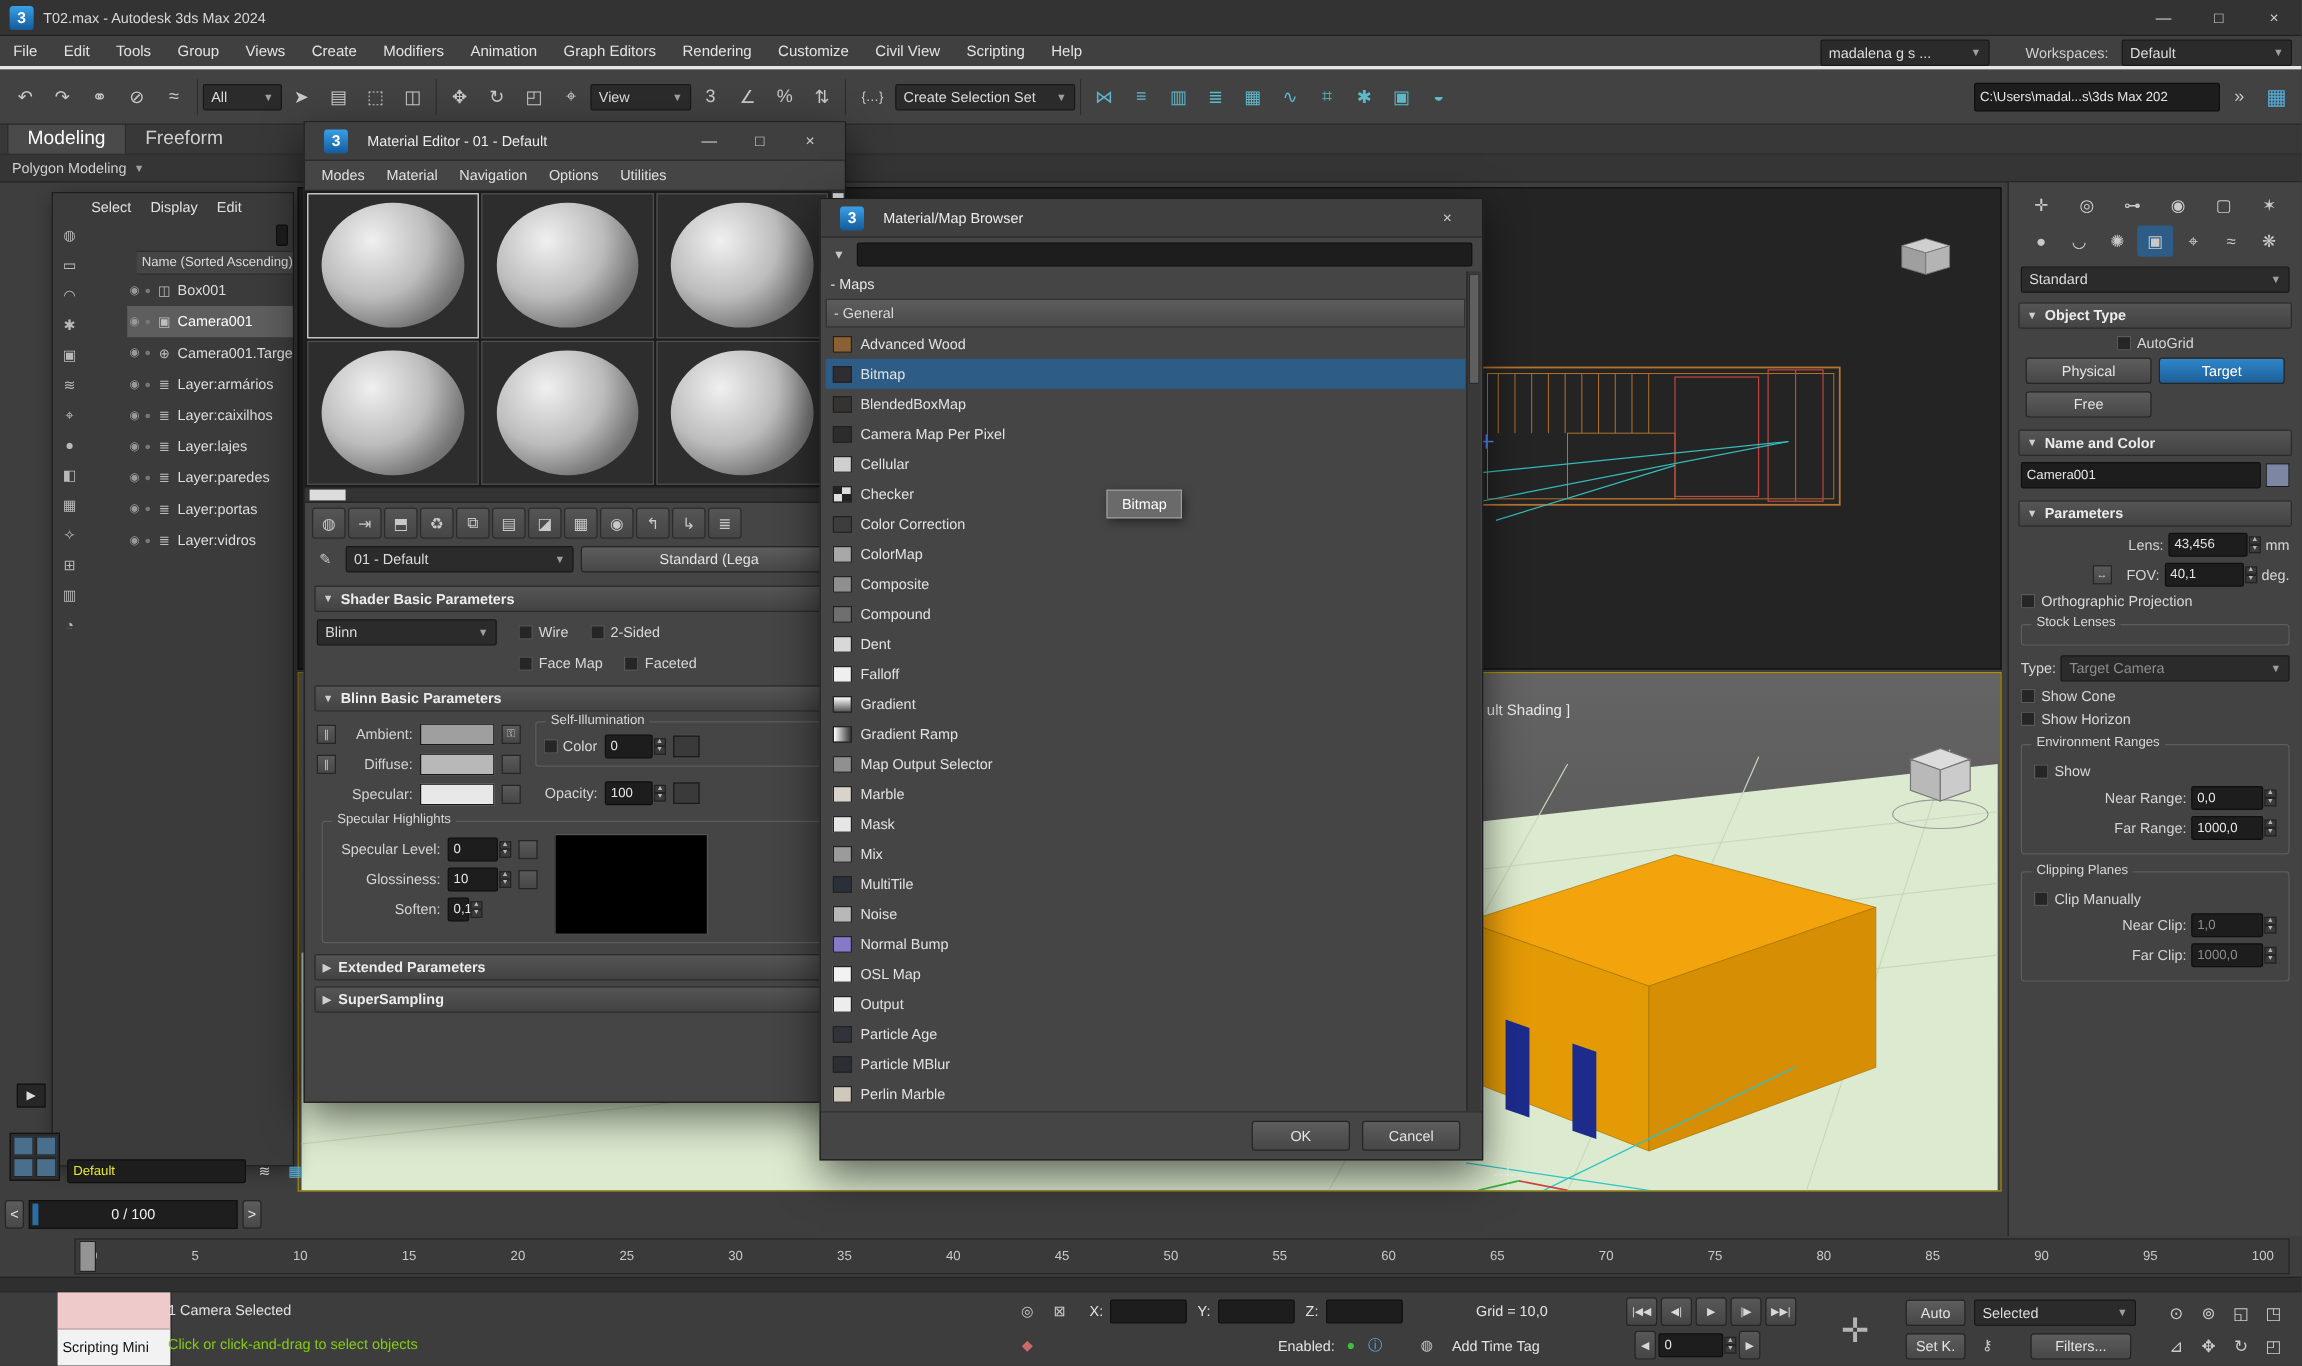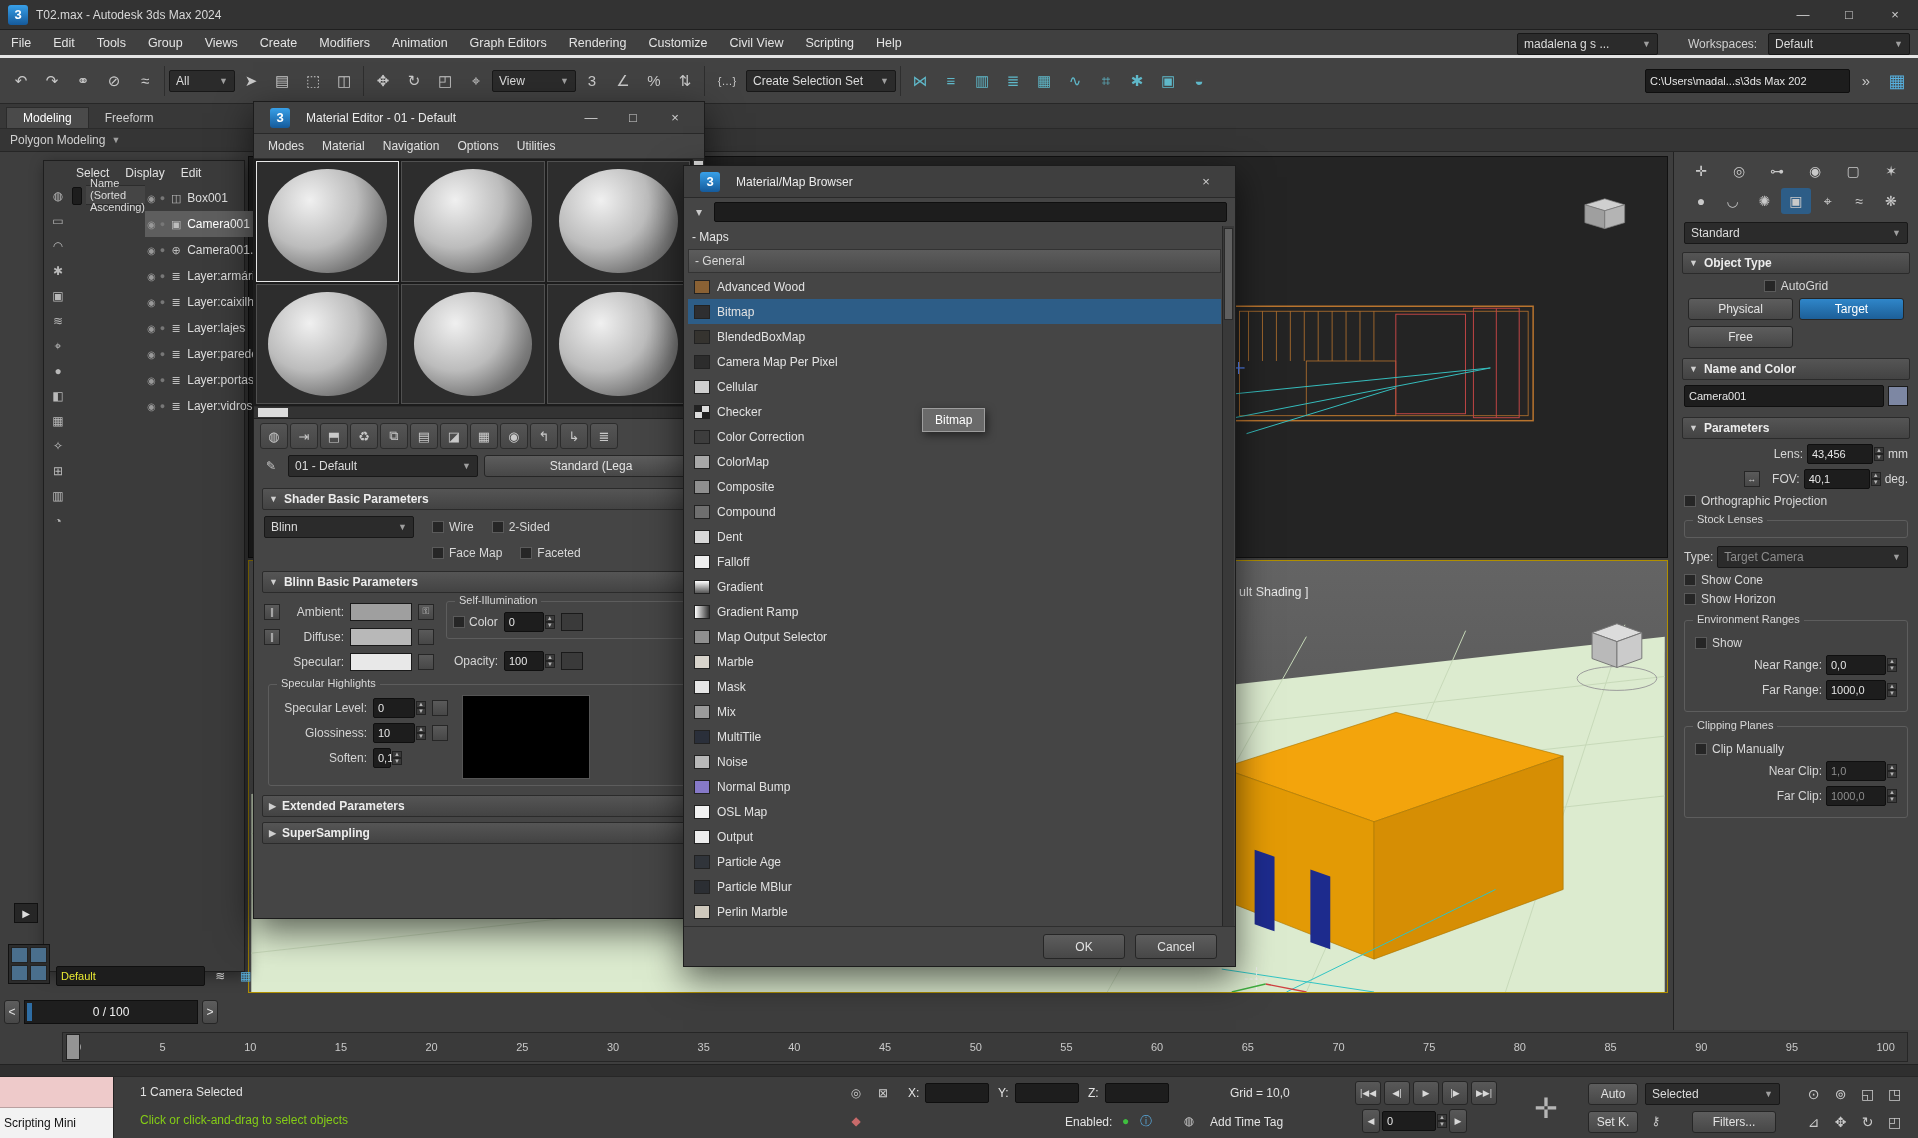--- a/index.html
+++ b/index.html
@@ -42,37 +42,37 @@
   #user-dd { position:absolute; left:1517px; top:3px; width:141px; height:22px; }
   #ws-label { position:absolute; left:1688px; top:7px; color:#cfcfcf; }
   #ws-dd { position:absolute; left:1768px; top:3px; width:142px; height:22px; }
 
   
   #toolbar { left:0; top:58px; width:1918px; height:46px; background:#424242; display:flex; align-items:center; gap:1px; padding:0 6px; border-bottom:1px solid #272727; }
   .tsep { width:1px; height:30px; background:#2e2e2e; margin:0 3px; flex:none; }
 
   
   #ribbon1 { left:0; top:104px; width:1918px; height:25px; background:#383838; display:flex; align-items:flex-end; padding-left:6px; border-bottom:1px solid #2b2b2b; }
-  .rtab { padding:3px 16px; font-size:12px; color:#cfcfcf; }
+  .rtab { padding:3px 16px; font-size:16px; color:#cfcfcf; }
   .rtab.active { background:#4a4a4a; color:#fff; border:1px solid #2b2b2b; border-bottom:none; }
   #ribbon2 { left:0; top:129px; width:1918px; height:23px; background:#353535; display:flex; align-items:center; padding-left:10px; border-bottom:1px solid #262626; color:#cfcfcf; }
 
   
   #vp-top { left:248px; top:156px; width:1420px; height:402px; background:#242424; border:1px solid #111; }
   #vp-bot { left:248px; top:560px; width:1420px; height:433px; background:linear-gradient(#646464,#4b4b4b); border:1px solid #b08f00; }
   #vp-label { position:absolute; left:990px; top:24px; color:#e8e8e8; font-size:12.5px; }
 
   
   #sexp { left:43px; top:160px; width:202px; height:812px; background:#3b3b3b; border:1px solid #1e1e1e; box-shadow:2px 4px 14px rgba(0,0,0,.4); display:flex; flex-direction:column; }
   .se-menus { display:flex; gap:4px; padding:3px 4px 3px 26px; }
   .se-menus span { padding:2px 6px; color:#e0e0e0; }
   .se-body { display:flex; flex:1; min-height:0; }
   .se-strip { width:28px; display:flex; flex-direction:column; align-items:center; padding-top:2px; gap:7px; }
   .se-strip .ico { width:20px; height:18px; font-size:12px; color:#b9b9b9; }
-  .se-main { flex:1; display:flex; flex-direction:row; min-width:0; }
+  .se-main { flex:1; display:flex; flex-direction:column; min-width:0;align-items:flex-end; }
   .se-search { margin:2px 4px 4px 0; height:18px; }
   .se-head { height:20px; background:#454545; border-top:1px solid #2c2c2c; border-bottom:1px solid #2c2c2c; display:flex; align-items:center; padding-left:4px; font-size:11px; color:#dcdcdc; }
   .se-row { height:26px; display:flex; align-items:center; gap:4px; padding-left:2px; font-size:12px; color:#ddd; }
   .se-row.selected { background:#5e5e5e !important; color:#fff; }
   .se-eye { color:#999; font-size:10px; } .se-dot { color:#777; font-size:9px; }
   .se-typ { color:#bdbdbd; font-size:11px; width:14px; text-align:center; }
 
   
   #exp-arrow { left:14px; top:903px; width:24px; height:20px; background:#262626; border:1px solid #111; color:#ddd; display:flex; align-items:center; justify-content:center; font-size:10px; }
   #vp-layout { left:8px; top:944px; width:42px; height:40px; display:grid; grid-template-columns:1fr 1fr; grid-template-rows:1fr 1fr; gap:2px; padding:2px; background:#2c2c2c; border:1px solid #111; }
@@ -138,21 +138,21 @@
   #tl-prev { position:absolute; left:4px; top:2px; width:16px; height:24px; }
   #tl-next { position:absolute; left:202px; top:2px; width:16px; height:24px; }
   #tl-frame { position:absolute; left:24px; top:2px; width:174px; height:24px; background:#1e1e1e; border:1px solid #0f0f0f; display:flex; align-items:center; justify-content:center; color:#f0f0f0; }
   #tl-frame i { position:absolute; left:2px; top:2px; bottom:2px; width:5px; background:#2e6da4; }
   #ruler { left:62px; top:1032px; width:1846px; height:30px; background:#3a3a3a; border:1px solid #262626; display:flex; align-items:center; justify-content:space-between; padding:0 12px; color:#c9c9c9; font-size:11px; position:absolute; }
   #ruler-handle { position:absolute; left:66px; top:1034px; width:14px; height:26px; background:#949494; border:1px solid #222; z-index:2; }
   #trackstrip { left:0; top:1064px; width:1918px; height:12px; background:#2f2f2f; border-top:1px solid #222; position:absolute; }
 
   
   #status { left:0; top:1076px; width:1918px; height:62px; background:#3d3d3d; border-top:1px solid #272727; position:absolute; }
-  #mini { position:absolute; left:0; top:0; width:114px; height:62px; border-right:1px solid #222; }
+  #mini { position:absolute; left:0; top:0; width:143px; height:62px; border-right:1px solid #222;padding-left:48px; }
   #mini .pink { height:31px; background:#eecaca; border-bottom:1px solid #b9a0a0; }
   #mini .white { height:31px; background:#f2f2f2; position:relative; }
   #mini .white span { position:absolute; left:4px; top:8px; color:#111; font-size:12px; }
   .st-txt { position:absolute; color:#e3e3e3; }
   .pb-btn { width:26px; height:24px; background:linear-gradient(#585858,#454545); border:1px solid #262626; border-radius:3px; display:flex; align-items:center; justify-content:center; font-size:9px; color:#d8d8d8; }
   .nav-ico { width:27px; height:26px; display:flex; align-items:center; justify-content:center; color:#c9c9c9; font-size:14px; }
 </style>
 </head>
 <body>
 

